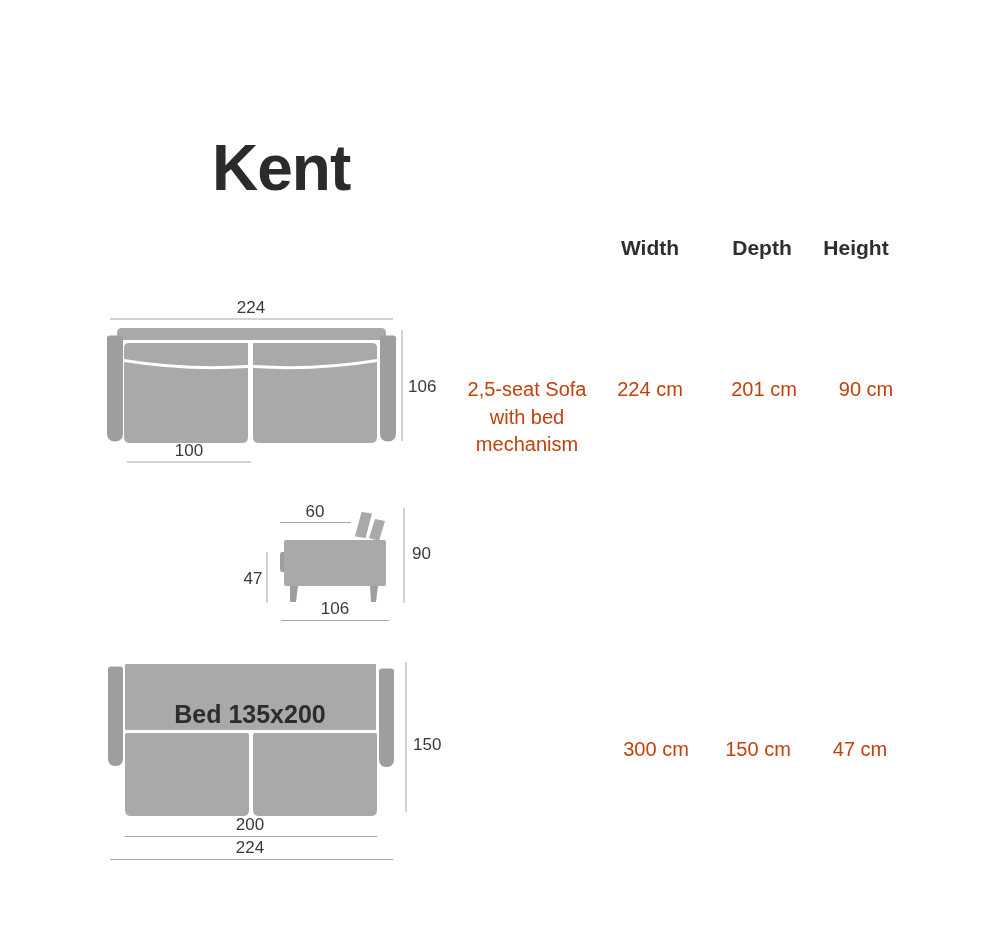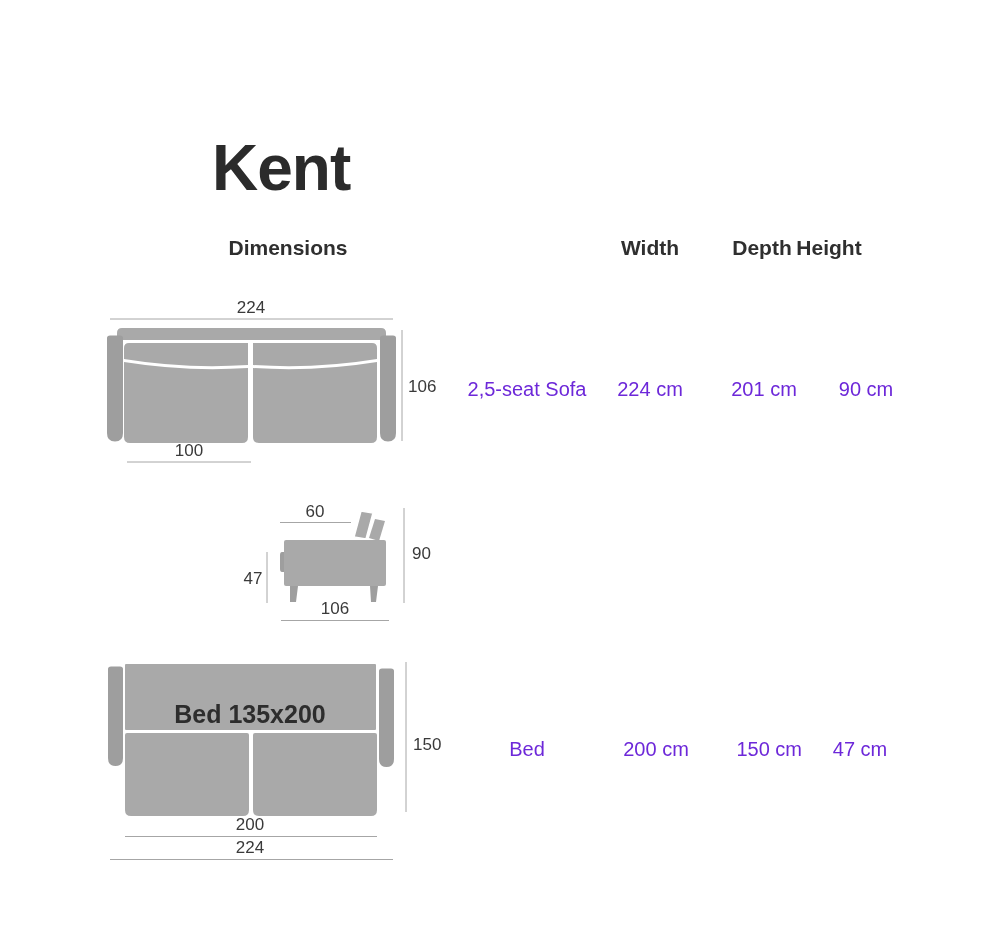--- a/index.html
+++ b/index.html
@@ -10,41 +10,40 @@
   .abs{position:absolute;}
   .title{
     left:212px;top:136px;font-size:64px;font-weight:700;color:#2b2b2b;letter-spacing:-1px;line-height:1;
   }
   .colhdr{
     top:236px;font-size:21px;font-weight:700;color:#2f2f2f;text-align:center;line-height:24px;
   }
   .hdr-dimensions{left:188px;width:200px;}
   .hdr-width{left:600px;width:100px;}
   .hdr-depth{left:712px;width:100px;}
-  .hdr-height{left:779px;width:100px;}
-  .cell{font-size:20px;color:#6d28d9;text-align:center;line-height:27.5px;}
+  .hdr-height{left:806px;width:100px;}
+  .cell{font-size:20px;color:#c2410c;text-align:center;line-height:27.5px;}
   .row1{top:376px;}
   .row2{top:736px;}
   .desc{left:432px;width:190px;}
   .val{width:120px;}
   .r1-w{left:590px;} .r1-d{left:704px;} .r1-h{left:806px;}
-  .r2-w{left:596px;} .r2-d{left:682px;text-align:right;} .r2-h{left:800px;}
+  .r2-w{left:596px;} .r2-d{left:698px;} .r2-h{left:800px;}
   svg{position:absolute;left:0;top:0;}
   svg text{font-family:"Liberation Sans","DejaVu Sans",sans-serif;}
   .dimtxt{font-size:17px;fill:#3a3a3a;}
   .bedtxt{font-size:25px;font-weight:700;fill:#2d2d2d;}
 </style>
 </head>
 <body>
 
 <div class="page">
 
   <div class="abs title">Kent</div>
 
-  <div class="abs colhdr hdr-dimensions">Dimensions</div>
   <div class="abs colhdr hdr-width">Width</div>
   <div class="abs colhdr hdr-depth">Depth</div>
   <div class="abs colhdr hdr-height">Height</div>
 
   <svg width="1000" height="931" viewBox="0 0 1000 931">
 
     <g>
 
       <path d="M122,328 L381,328 Q386,328 386,333 L386,340 L117,340 L117,333 Q117,328 122,328 Z" fill="#a9a9a9"></path>
 
@@ -102,23 +101,24 @@
       <text x="413" y="750" text-anchor="start" class="dimtxt">150</text>
       <line x1="125" y1="836.5" x2="377" y2="836.5" stroke="#a6a6a6" stroke-width="1"></line>
       <text x="250" y="830" text-anchor="middle" class="dimtxt">200</text>
       <line x1="110" y1="859.5" x2="393" y2="859.5" stroke="#a6a6a6" stroke-width="1"></line>
       <text x="250" y="853" text-anchor="middle" class="dimtxt">224</text>
     </g>
   </svg>
 
   <div class="abs cell desc row1">
     <div>2,5-seat Sofa</div>
+    <div>with bed</div>
+    <div>mechanism</div>
   </div>
   <div class="abs cell val row1 r1-w">224 cm</div>
   <div class="abs cell val row1 r1-d">201 cm</div>
   <div class="abs cell val row1 r1-h">90 cm</div>
 
-  <div class="abs cell desc row2">Bed</div>
-  <div class="abs cell val row2 r2-w">200 cm</div>
+  <div class="abs cell val row2 r2-w">300 cm</div>
   <div class="abs cell val row2 r2-d">150 cm</div>
   <div class="abs cell val row2 r2-h">47 cm</div>
 
 </div>
 
 </body></html>

